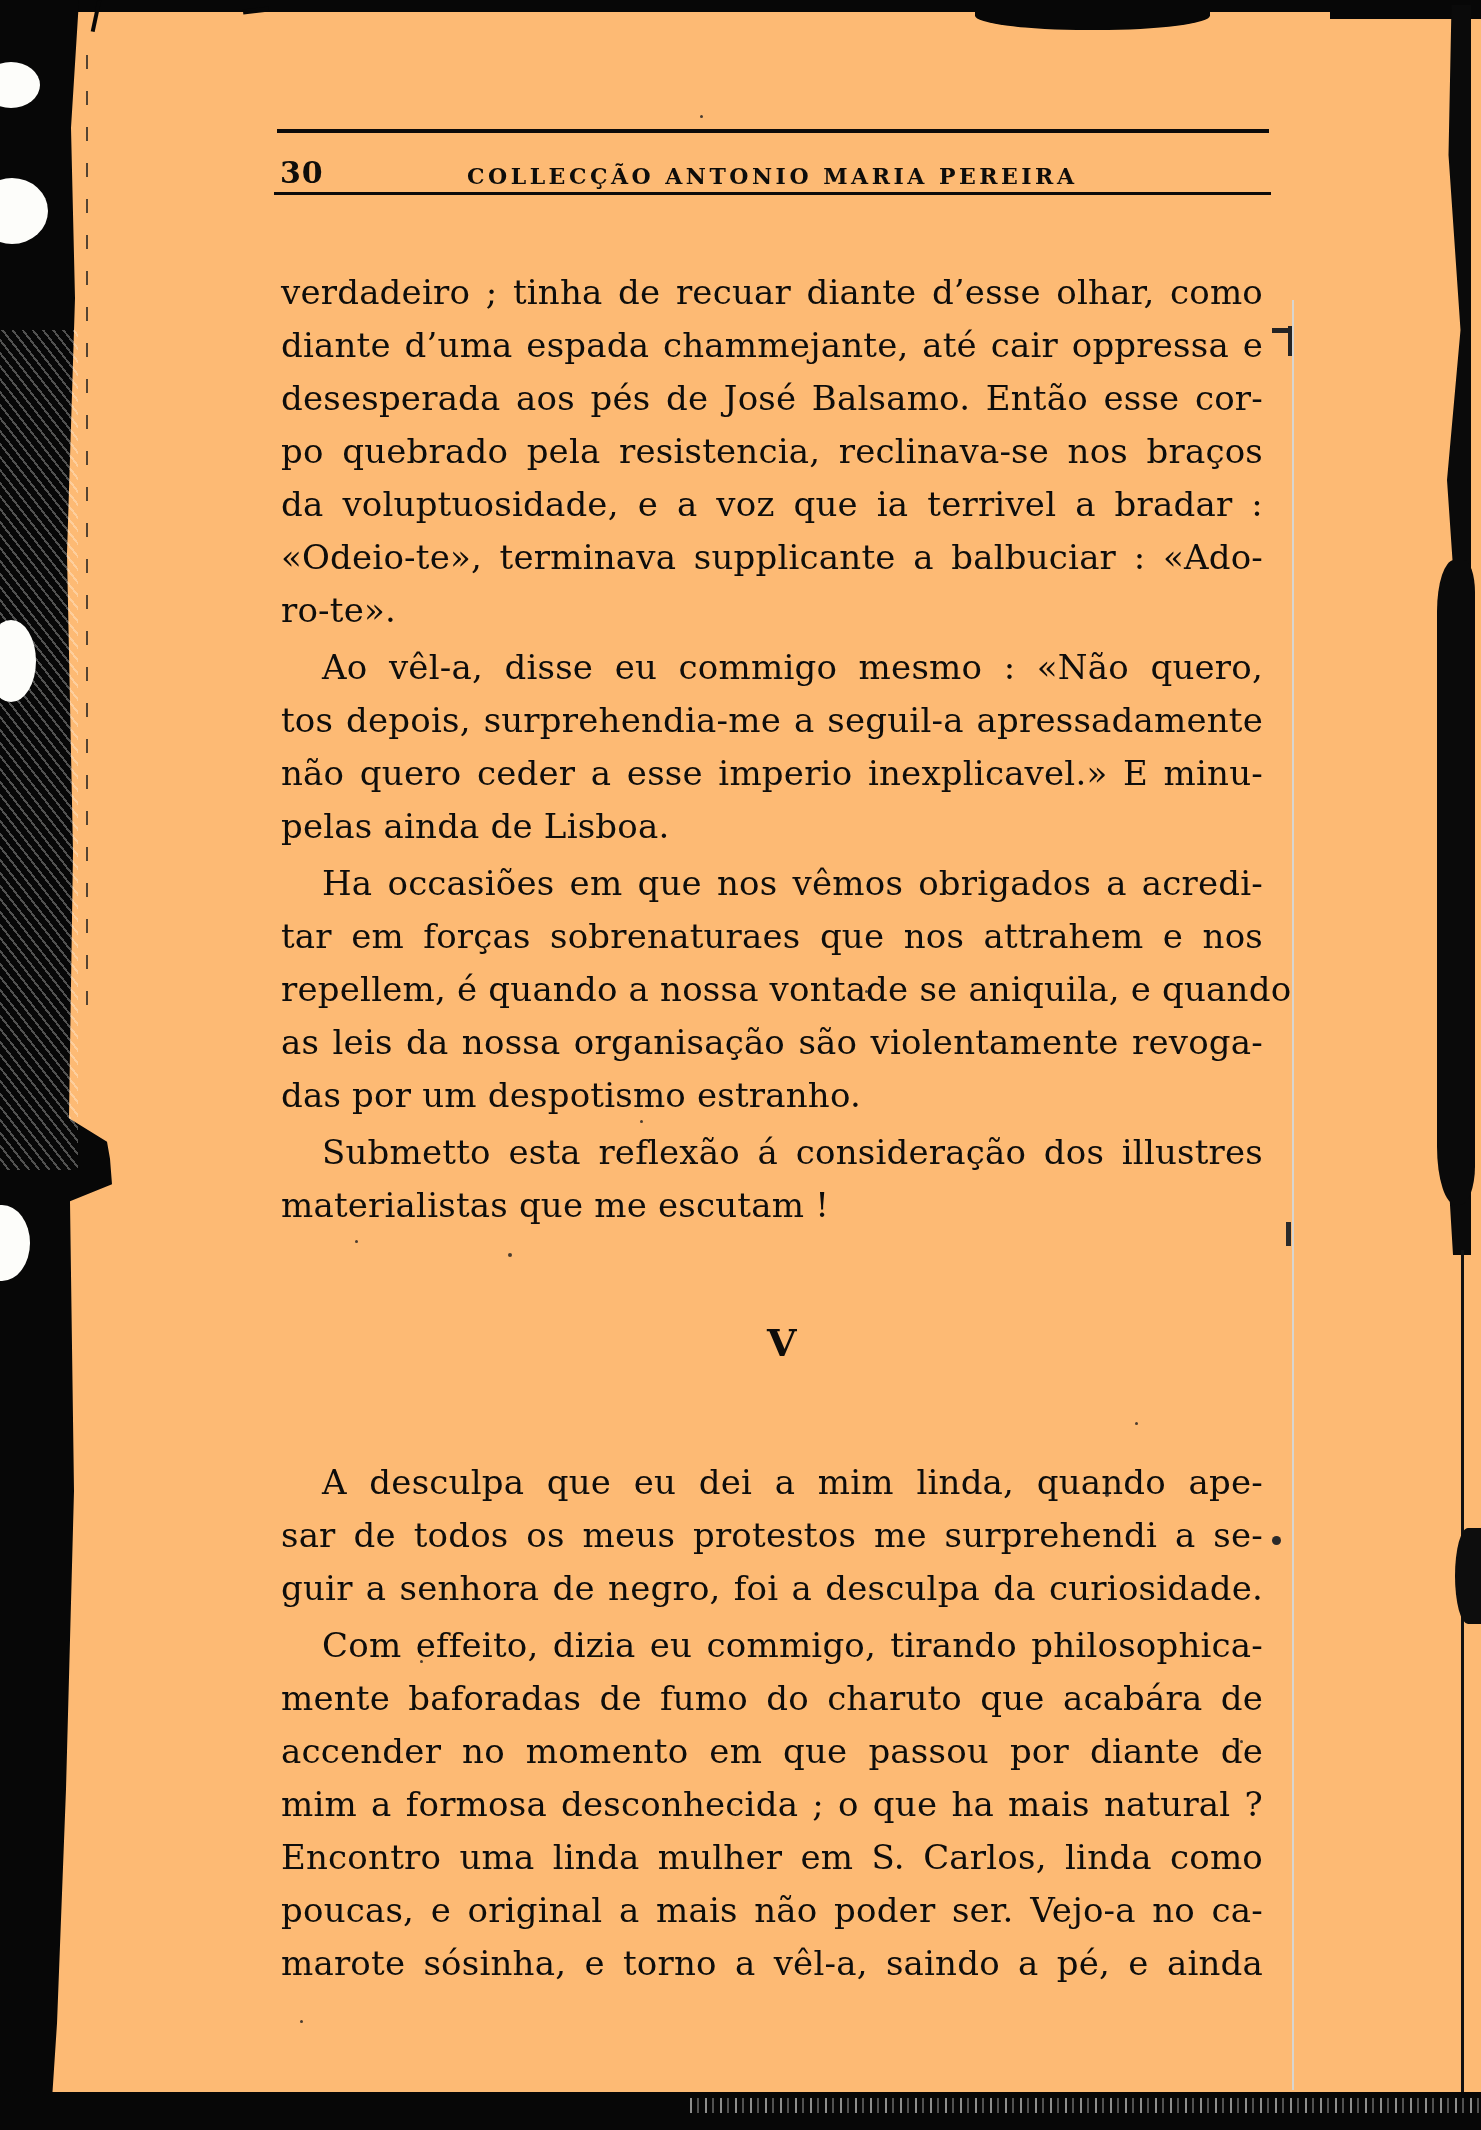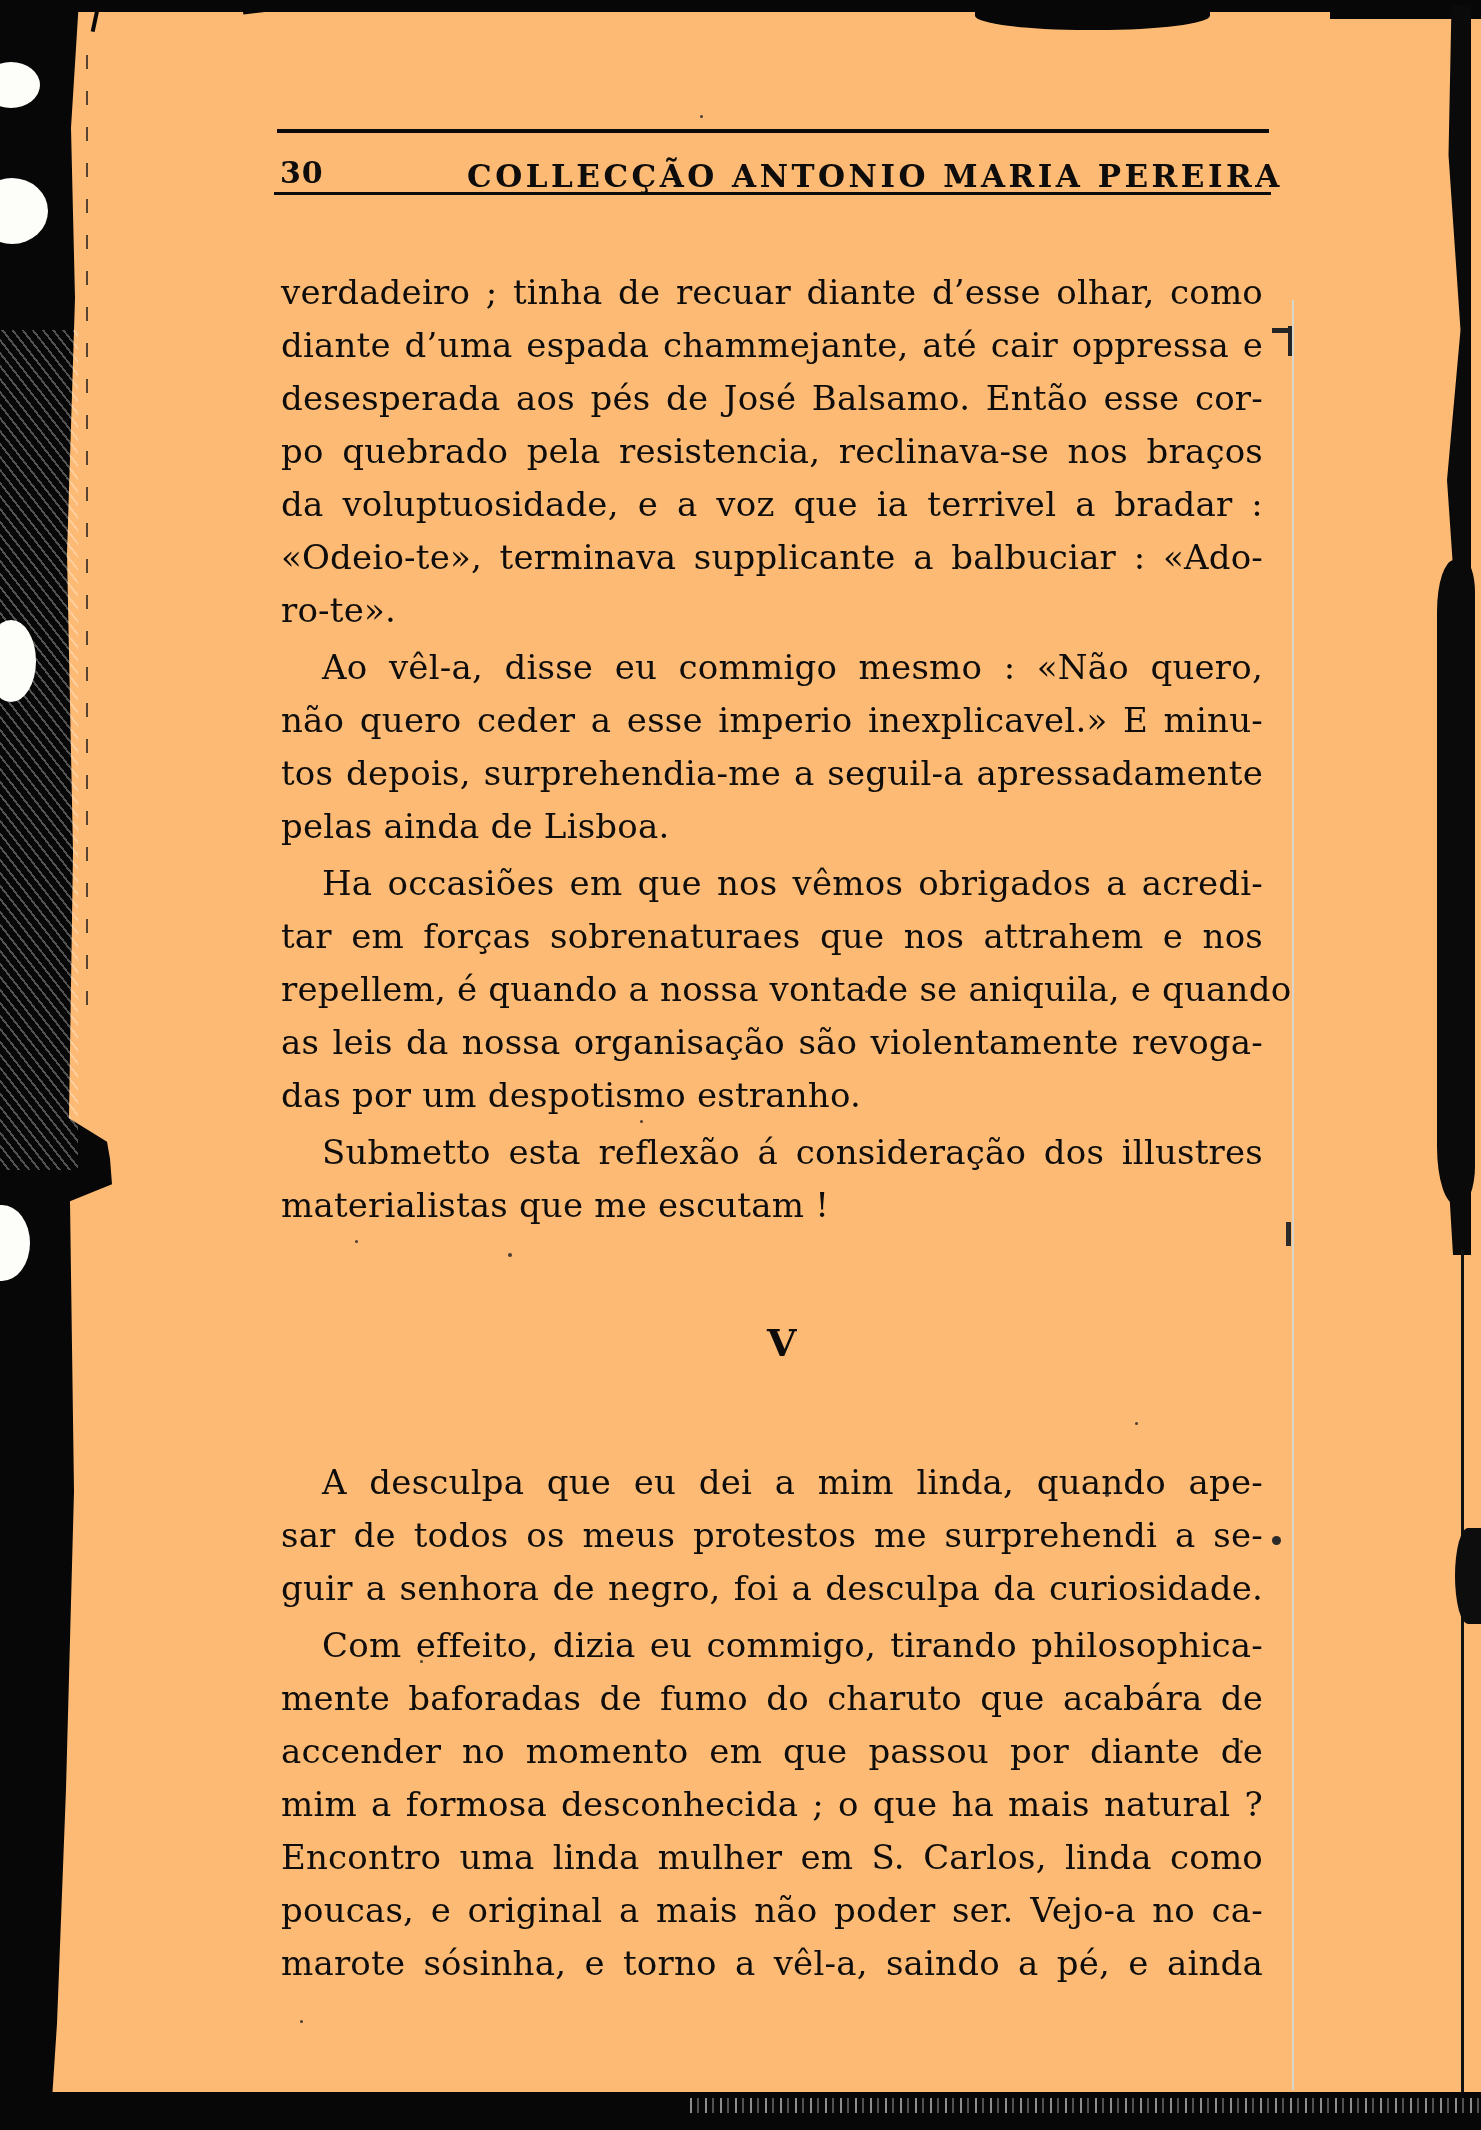--- a/index.html
+++ b/index.html
@@ -54,21 +54,21 @@
       transparent 2px 7px, rgba(253,253,250,.30) 7px 9px, transparent 9px 15px); }
   .speck { position:absolute; background:#1d1d1d; border-radius:50%; opacity:.8; }
 
   
   .rule { position:absolute; background:#0b0b0b; }
   .rule-a { left:277px; top:129px; width:992px; height:4px; }
   .rule-b { left:274px; top:192px; width:997px; height:3px; }
   .page-number { position:absolute; left:280px; top:153px; line-height:40px;
     font-size:30px; font-weight:700; letter-spacing:1px; }
   .running-title { position:absolute; left:467px; top:156px; line-height:40px;
-    font-size:31px; font-weight:700; letter-spacing:3.5px; white-space:nowrap; }
+    font-size:22px; font-weight:700; letter-spacing:3.5px; white-space:nowrap; }
 
   .text-flow { position:absolute; left:277px; top:262px; width:990px;
     font-size:34px; letter-spacing:.2px; }
   .paragraph { margin:4px; }
   .line { height:53px; line-height:53px; white-space:nowrap;
     text-align:justify; text-align-last:left; }
   .line.fill { text-align-last:justify; }
   .line.indent { text-indent:41px; }
   .section-heading { height:44px; line-height:44px; margin:89px 0 91px;
     padding-left:490px; font-size:38px; font-weight:700; }
@@ -88,22 +88,22 @@
         <div class="line fill">verdadeiro ; tinha de recuar diante d’esse olhar, como</div>
         <div class="line fill">diante d’uma espada chammejante, até cair oppressa e</div>
         <div class="line fill">desesperada aos pés de José Balsamo. Então esse cor-</div>
         <div class="line fill">po quebrado pela resistencia, reclinava-se nos braços</div>
         <div class="line fill">da voluptuosidade, e a voz que ia terrivel a bradar :</div>
         <div class="line fill">«Odeio-te», terminava supplicante a balbuciar : «Ado-</div>
         <div class="line">ro-te».</div>
       </div>
       <div class="paragraph">
         <div class="line indent fill">Ao vêl-a, disse eu commigo mesmo : «Não quero,</div>
+        <div class="line fill">tos depois, surprehendia-me a seguil-a apressadamente</div>
         <div class="line fill">não quero ceder a esse imperio inexplicavel.» E minu-</div>
-        <div class="line fill">tos depois, surprehendia-me a seguil-a apressadamente</div>
         <div class="line">pelas ainda de Lisboa.</div>
       </div>
       <div class="paragraph">
         <div class="line indent fill">Ha occasiões em que nos vêmos obrigados a acredi-</div>
         <div class="line fill">tar em forças sobrenaturaes que nos attrahem e nos</div>
         <div class="line fill">repellem, é quando a nossa vontade se aniquila, e quando</div>
         <div class="line fill">as leis da nossa organisação são violentamente revoga-</div>
         <div class="line">das por um despotismo estranho.</div>
       </div>
       <div class="paragraph">

